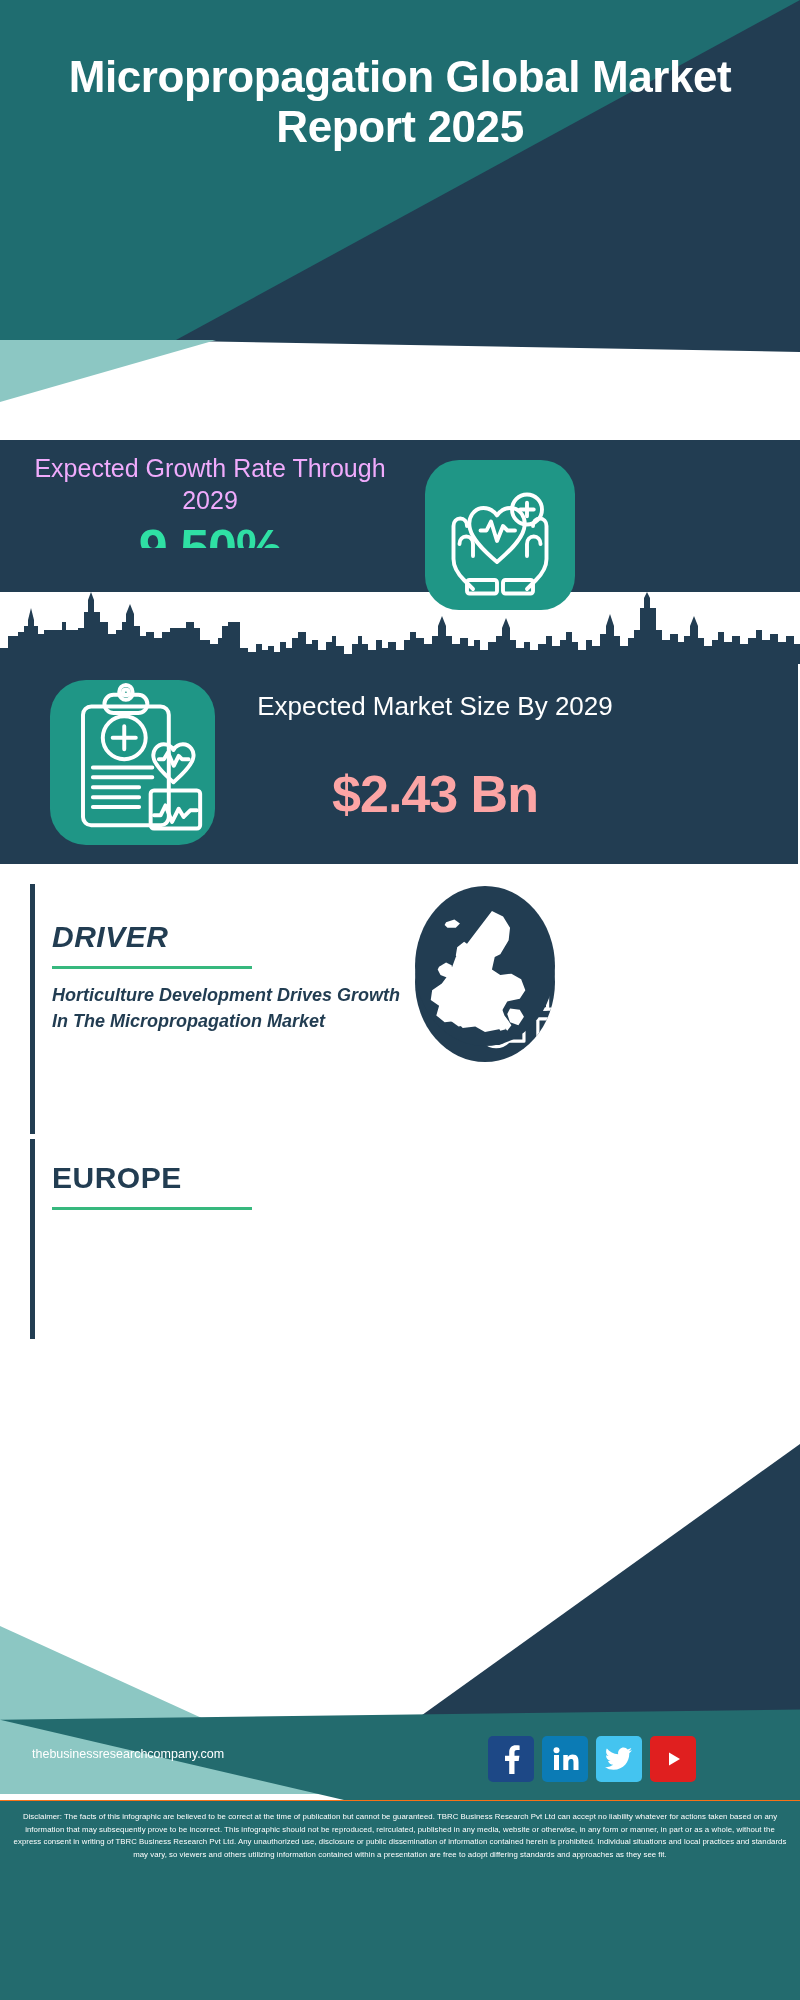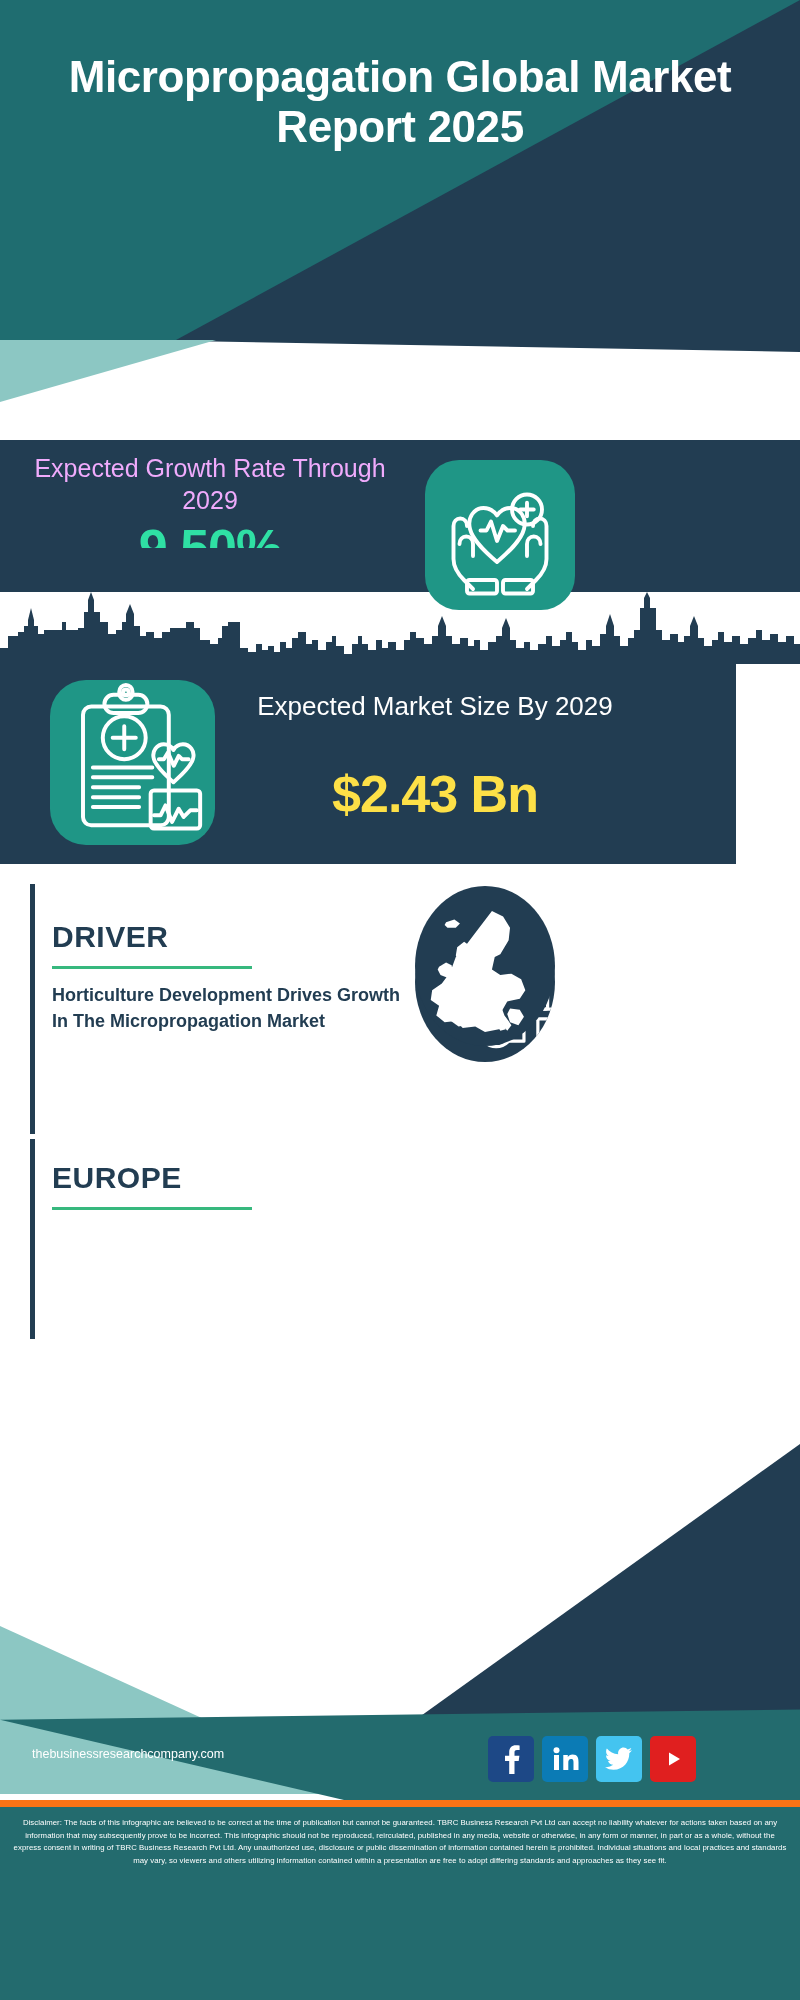--- a/index.html
+++ b/index.html
@@ -104,36 +104,36 @@
   .skyline-wrap {
     position: absolute; left: 0; top: 592px;
     width: 800px; height: 72px;
     background: #ffffff;
     overflow: hidden;
   }
   .skyline-svg { display: block; width: 800px; height: 72px; }
 
   .market {
     position: absolute; left: 0; top: 664px;
-    width: 736px; height: 200px;
+    width: 798px; height: 200px;
     background: #223d52;
   }
   .market-text {
     position: absolute; left: 225px; top: 26px;
     width: 420px;
     text-align: center;
     color: #ffffff;
     font-size: 26px;
     line-height: 1.3;
   }
   .market-value {
     position: absolute; left: 225px; top: 100px;
     width: 420px;
     text-align: center;
-    color: #fde047;
+    color: #fca5a5;
     font-size: 52px;
     font-weight: bold;
     letter-spacing: -1px;
   }
   .market-icon-box {
     position: absolute; left: 50px; top: 680px;
     width: 165px; height: 165px;
     background: #1f9686;
     border-radius: 36px;
     z-index: 6;
@@ -177,21 +177,21 @@
   }
   .card-icon {
     position: absolute;
     width: 140px; height: 160px;
     background: #223d52;
     border-radius: 50%;
     overflow: hidden;
   }
 
   
-  #card-driver { top: 20px; height: 250px; }
+  #card-driver { top: 20px; height: 250px; font-style: italic; }
   #card-driver .card-bar { height: 250px; }
   #card-driver .card-head { top: 36px; }
   #card-driver .card-rule { top: 82px; }
   #card-driver .card-body { top: 98px; }
   #icon-driver { left: 415px; top: 38px; }
 
   
   #card-europe { top: 275px; height: 200px; }
   #card-europe .card-bar { height: 200px; }
   #card-europe .card-head { top: 22px; }
@@ -242,21 +242,21 @@
   }
   .soc-fb { background: #1d4886; }
   .soc-li { background: #0b7bb5; }
   .soc-tw { background: #44c4f0; }
   .soc-yt { background: #e01f1f; }
 
   .disclaimer-band {
     position: absolute; left: 0; top: 1800px;
     width: 800px; height: 200px;
     background: #236b6e;
-    border-top: 7px solid #f97316;
+    border-top: 1px solid #f97316;
     padding: 10px 12px 0 12px;
   }
   .disclaimer-text {
     color: #ffffff;
     font-size: 7.8px;
     line-height: 1.62;
     text-align: center;
     letter-spacing: 0.05px;
   }
 </style>

